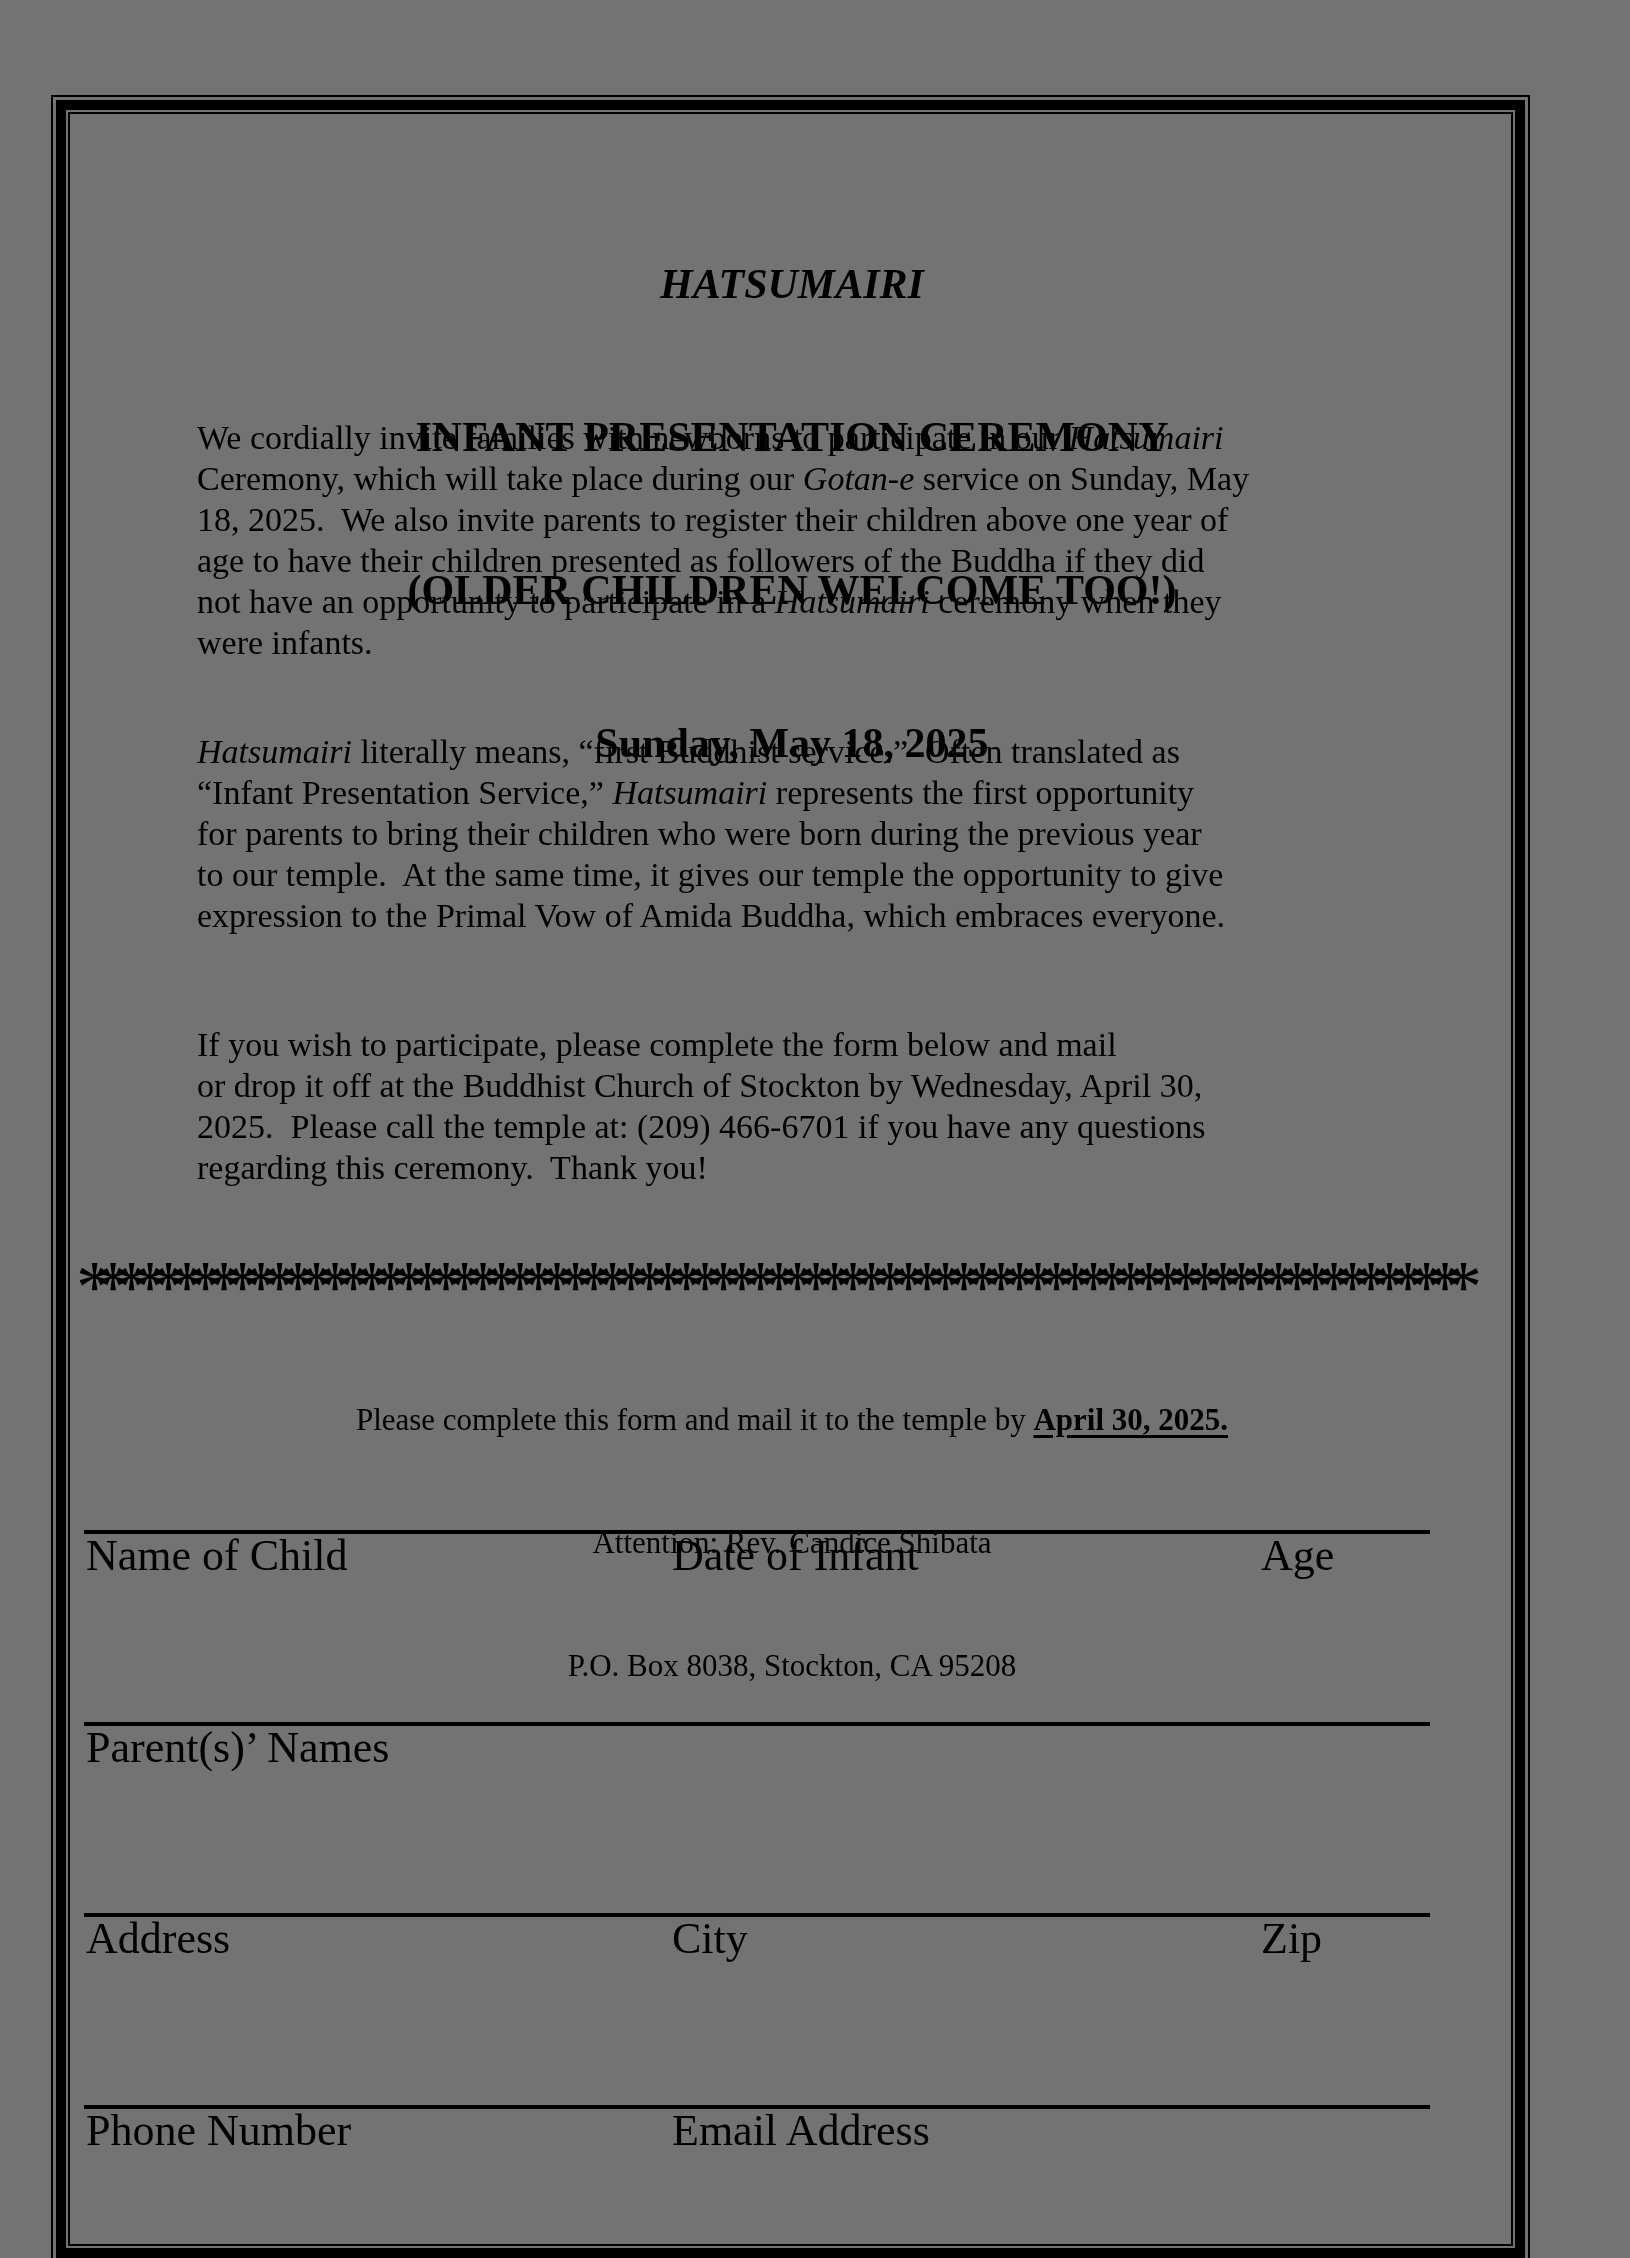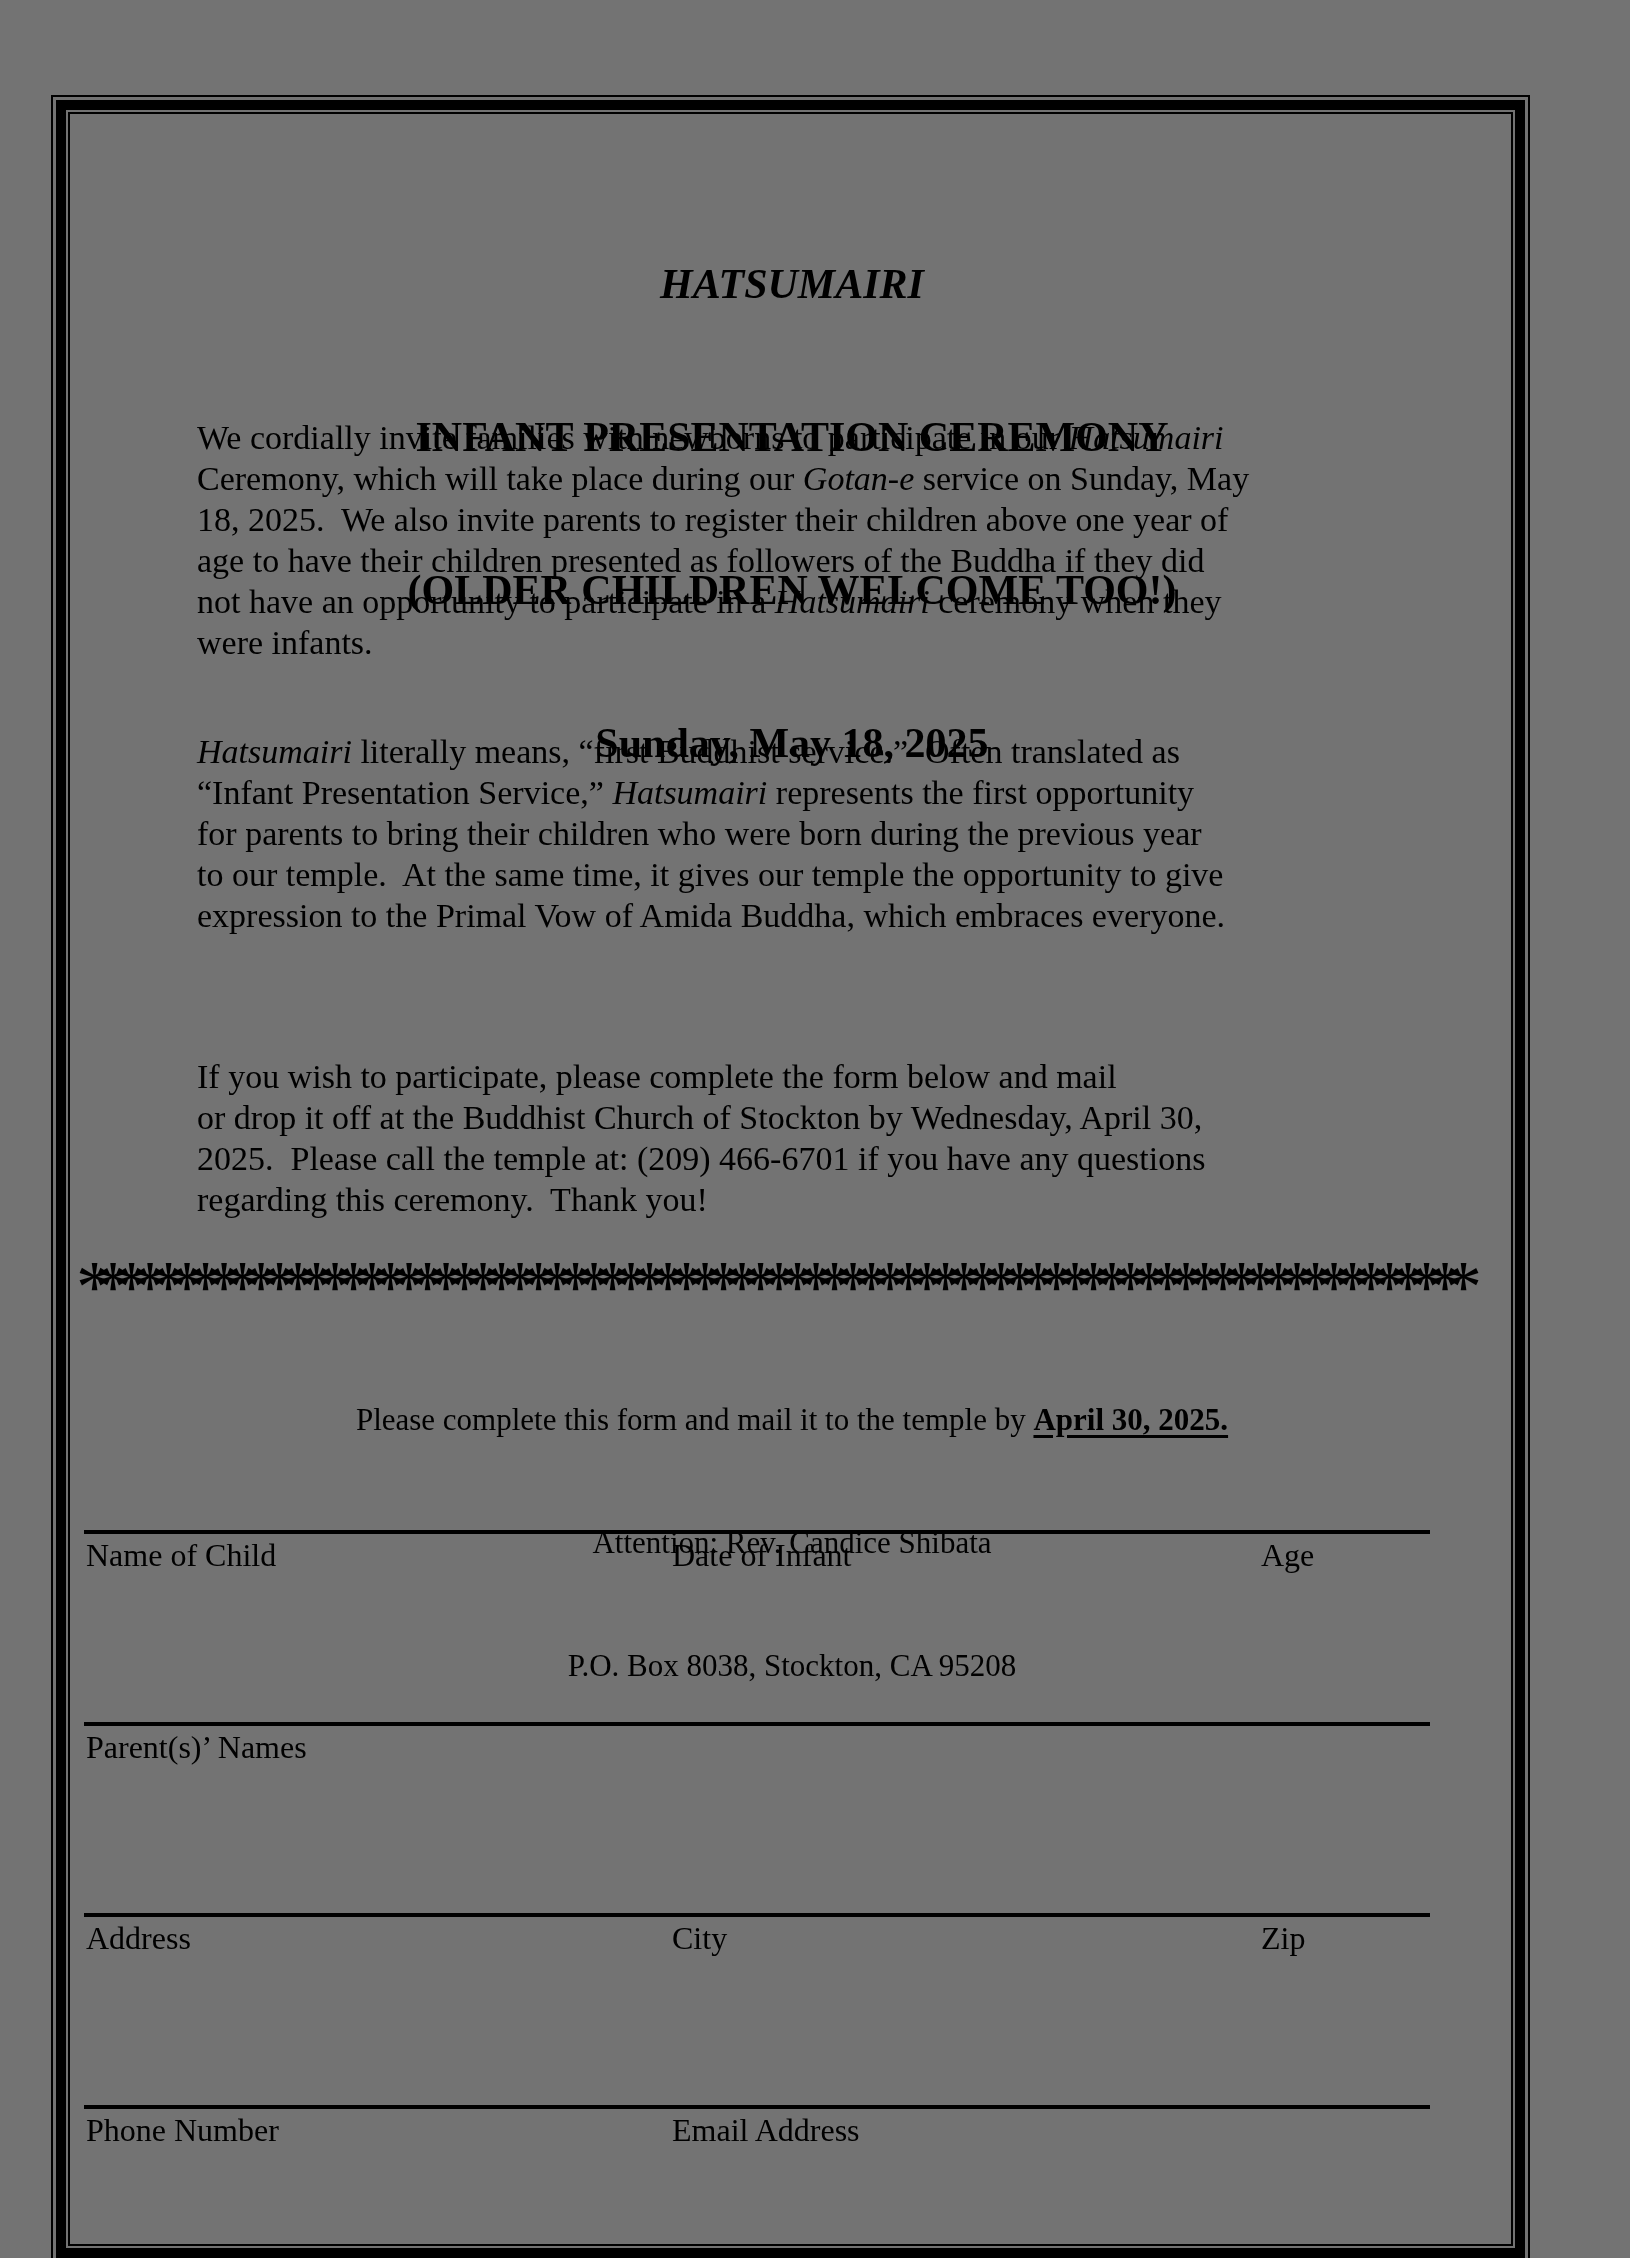--- a/index.html
+++ b/index.html
@@ -46,21 +46,21 @@
   .para {
     position: absolute;
     left: 197px;
     width: 1306px;
     font-size: 34px;
     line-height: 41px;
     white-space: pre-wrap;
   }
   #para-intro { top: 417px; }
   #para-meaning { top: 731px; }
-  #para-participate { top: 1056px; }
+  #para-participate { top: 1024px; }
   .it { font-style: italic; }
   .bd { font-weight: bold; }
   .un { text-decoration: underline; text-decoration-thickness: 2.6px; text-underline-offset: 5.3px; text-align: right; }
   .asterisk-row {
     position: absolute;
     left: 76px; top: 1250px;
     width: 1464px;
     font-size: 74px;
     line-height: 74px;
     letter-spacing: -18.5px;
@@ -79,21 +79,21 @@
     position: absolute;
     left: 84px;
     width: 1346px;
     height: 3.5px;
     background: #000;
   }
   .form-labels {
     position: absolute;
     left: 0; width: 1630px;
     height: 46px;
-    font-size: 32px;
+    font-size: 44px;
     line-height: 39px;
   }
   .form-labels .lbl { position: absolute; white-space: pre; }
   .lbl-left  { left: 86px; }
   .lbl-mid   { left: 672px; }
   .lbl-right { left: 1261px; text-align: right; }
 </style>
 </head>
 <body>
 

